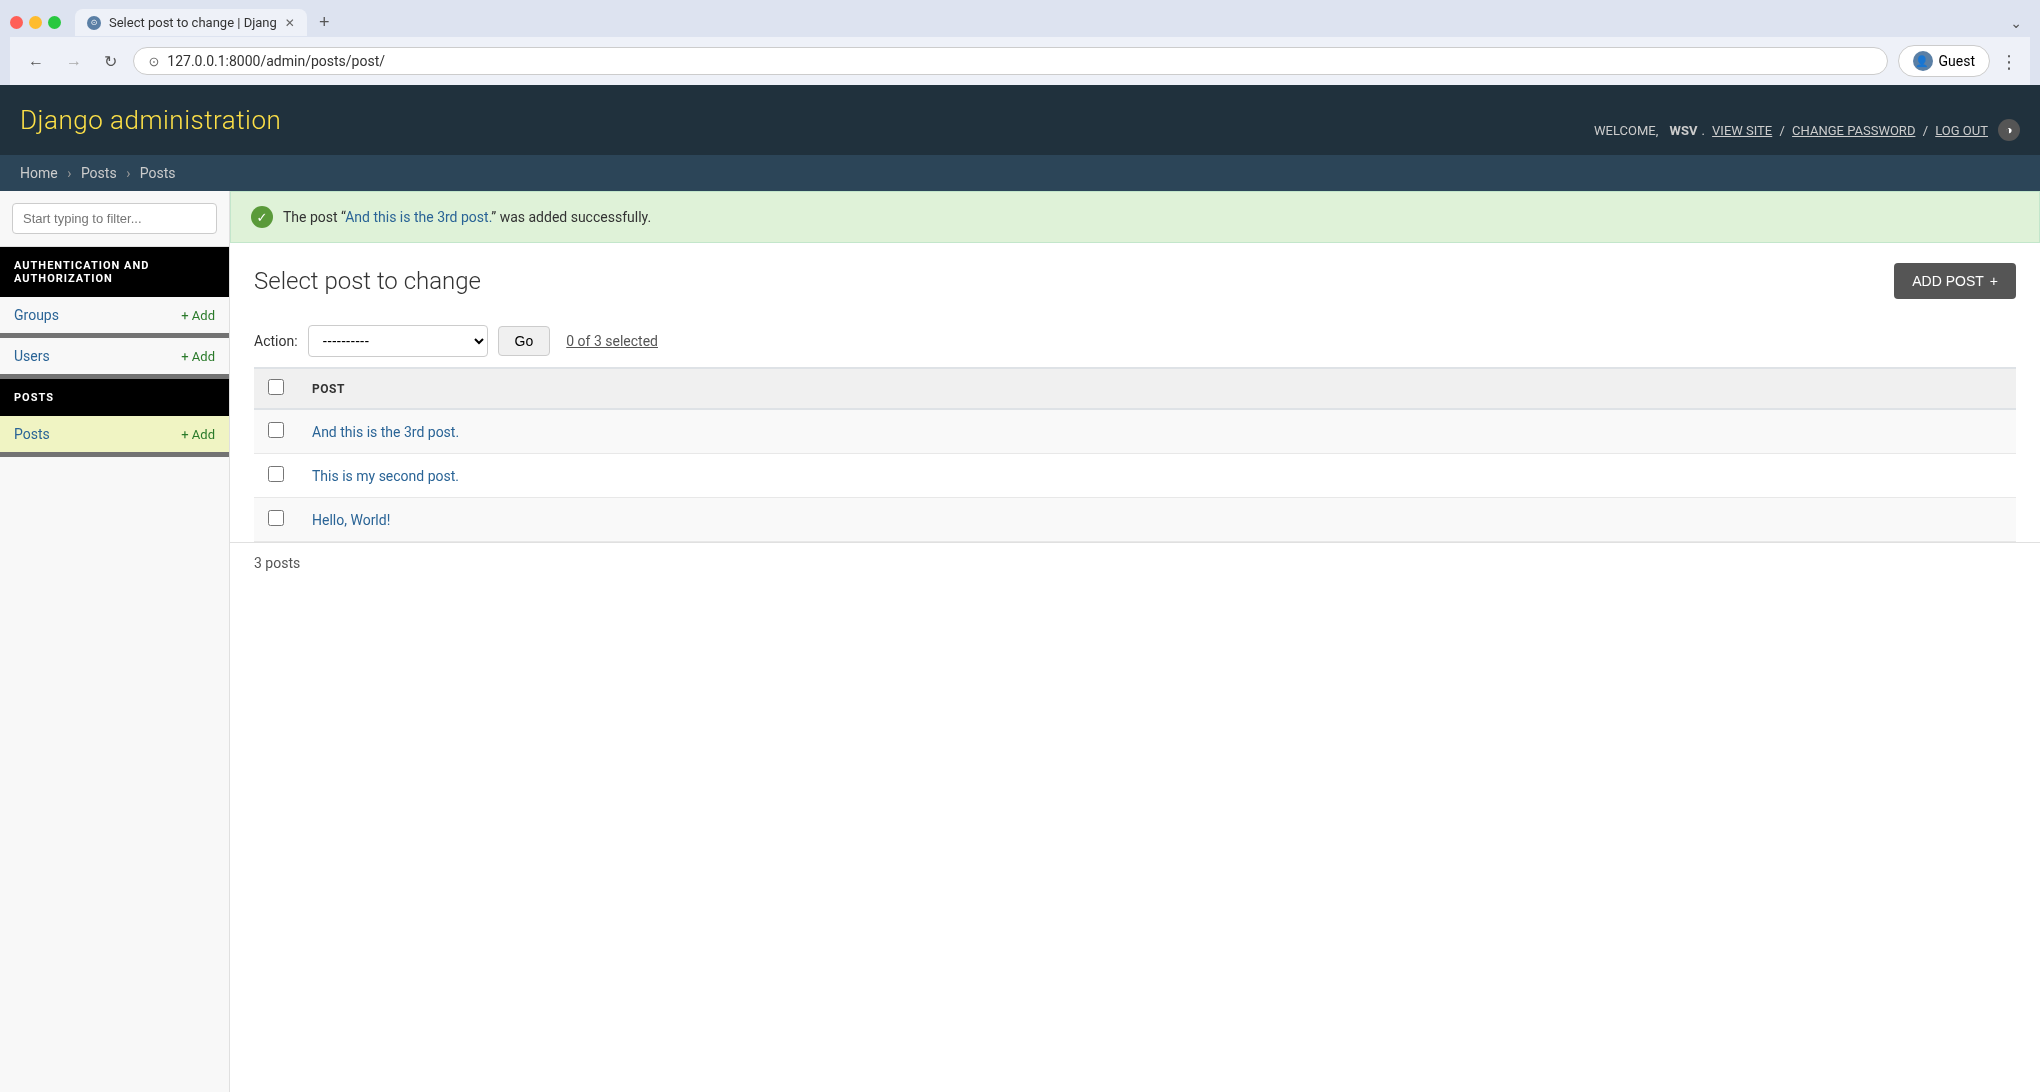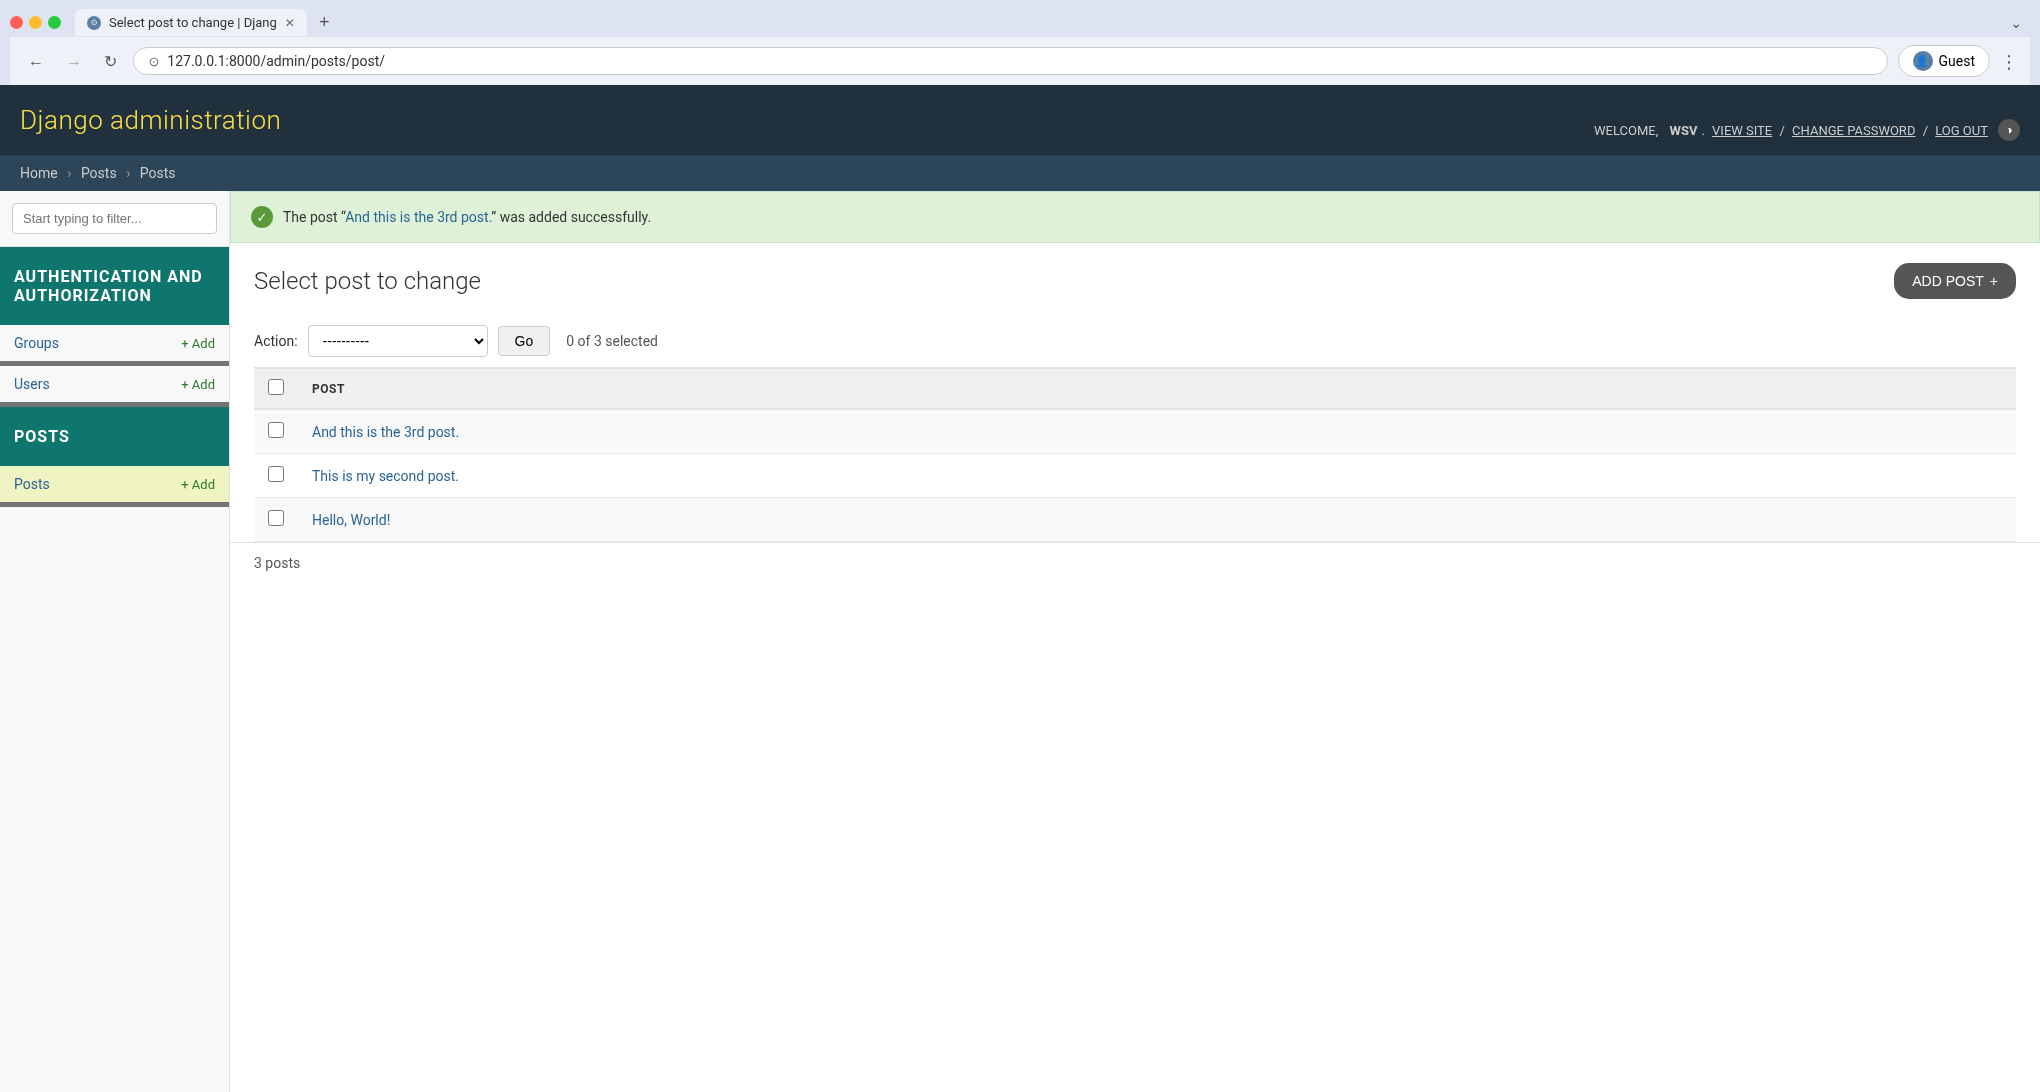--- a/index.html
+++ b/index.html
@@ -144,26 +144,26 @@
     .sidebar-filter input {
       width: 100%;
       padding: 7px 10px;
       border: 1px solid #ccc;
       border-radius: 4px;
       font-size: 13px;
       color: #333;
     }
 
     .sidebar-section-header {
-      background: #0f766e;
+      background: #000000;
       color: white;
-      font-size: 16px;
+      font-size: 11px;
       font-weight: bold;
       letter-spacing: 1px;
-      padding: 20px 14px;
+      padding: 12px 14px;
       text-transform: uppercase;
     }
 
     .sidebar-item {
       display: flex;
       align-items: center;
       justify-content: space-between;
       padding: 10px 14px;
       border-bottom: 5px solid #737373;
       cursor: pointer;
@@ -217,21 +217,21 @@
     }
     .content-title {
       font-size: 24px; font-weight: 300; color: #333;
     }
 
     .add-post-btn {
       background: #555;
       color: white;
       border: none;
       padding: 10px 18px;
-      border-radius: 15px;
+      border-radius: 4px;
       font-size: 14px;
       cursor: pointer;
       display: flex; align-items: center; gap: 6px;
       font-weight: 500;
     }
 
     .action-bar {
       padding: 10px 24px;
       display: flex; align-items: center; gap: 10px;
       font-size: 14px; color: #333;
@@ -246,21 +246,21 @@
       cursor: pointer;
     }
     .go-btn {
       padding: 6px 16px;
       background: #f0f0f0;
       border: 1px solid #ccc;
       border-radius: 4px;
       font-size: 14px;
       cursor: pointer;
     }
-    .selection-count { color: #555; font-size: 14px; margin-left: 6px; }
+    .selection-count { color: #555; font-size: 14px; margin-left: 6px; text-decoration: underline; }
 
     
     .posts-table {
       width: 100%;
       border-collapse: collapse;
       margin: 0 24px;
       width: calc(100% - 48px);
     }
     .posts-table thead tr {
       border-top: 2px solid #dee2e6;

